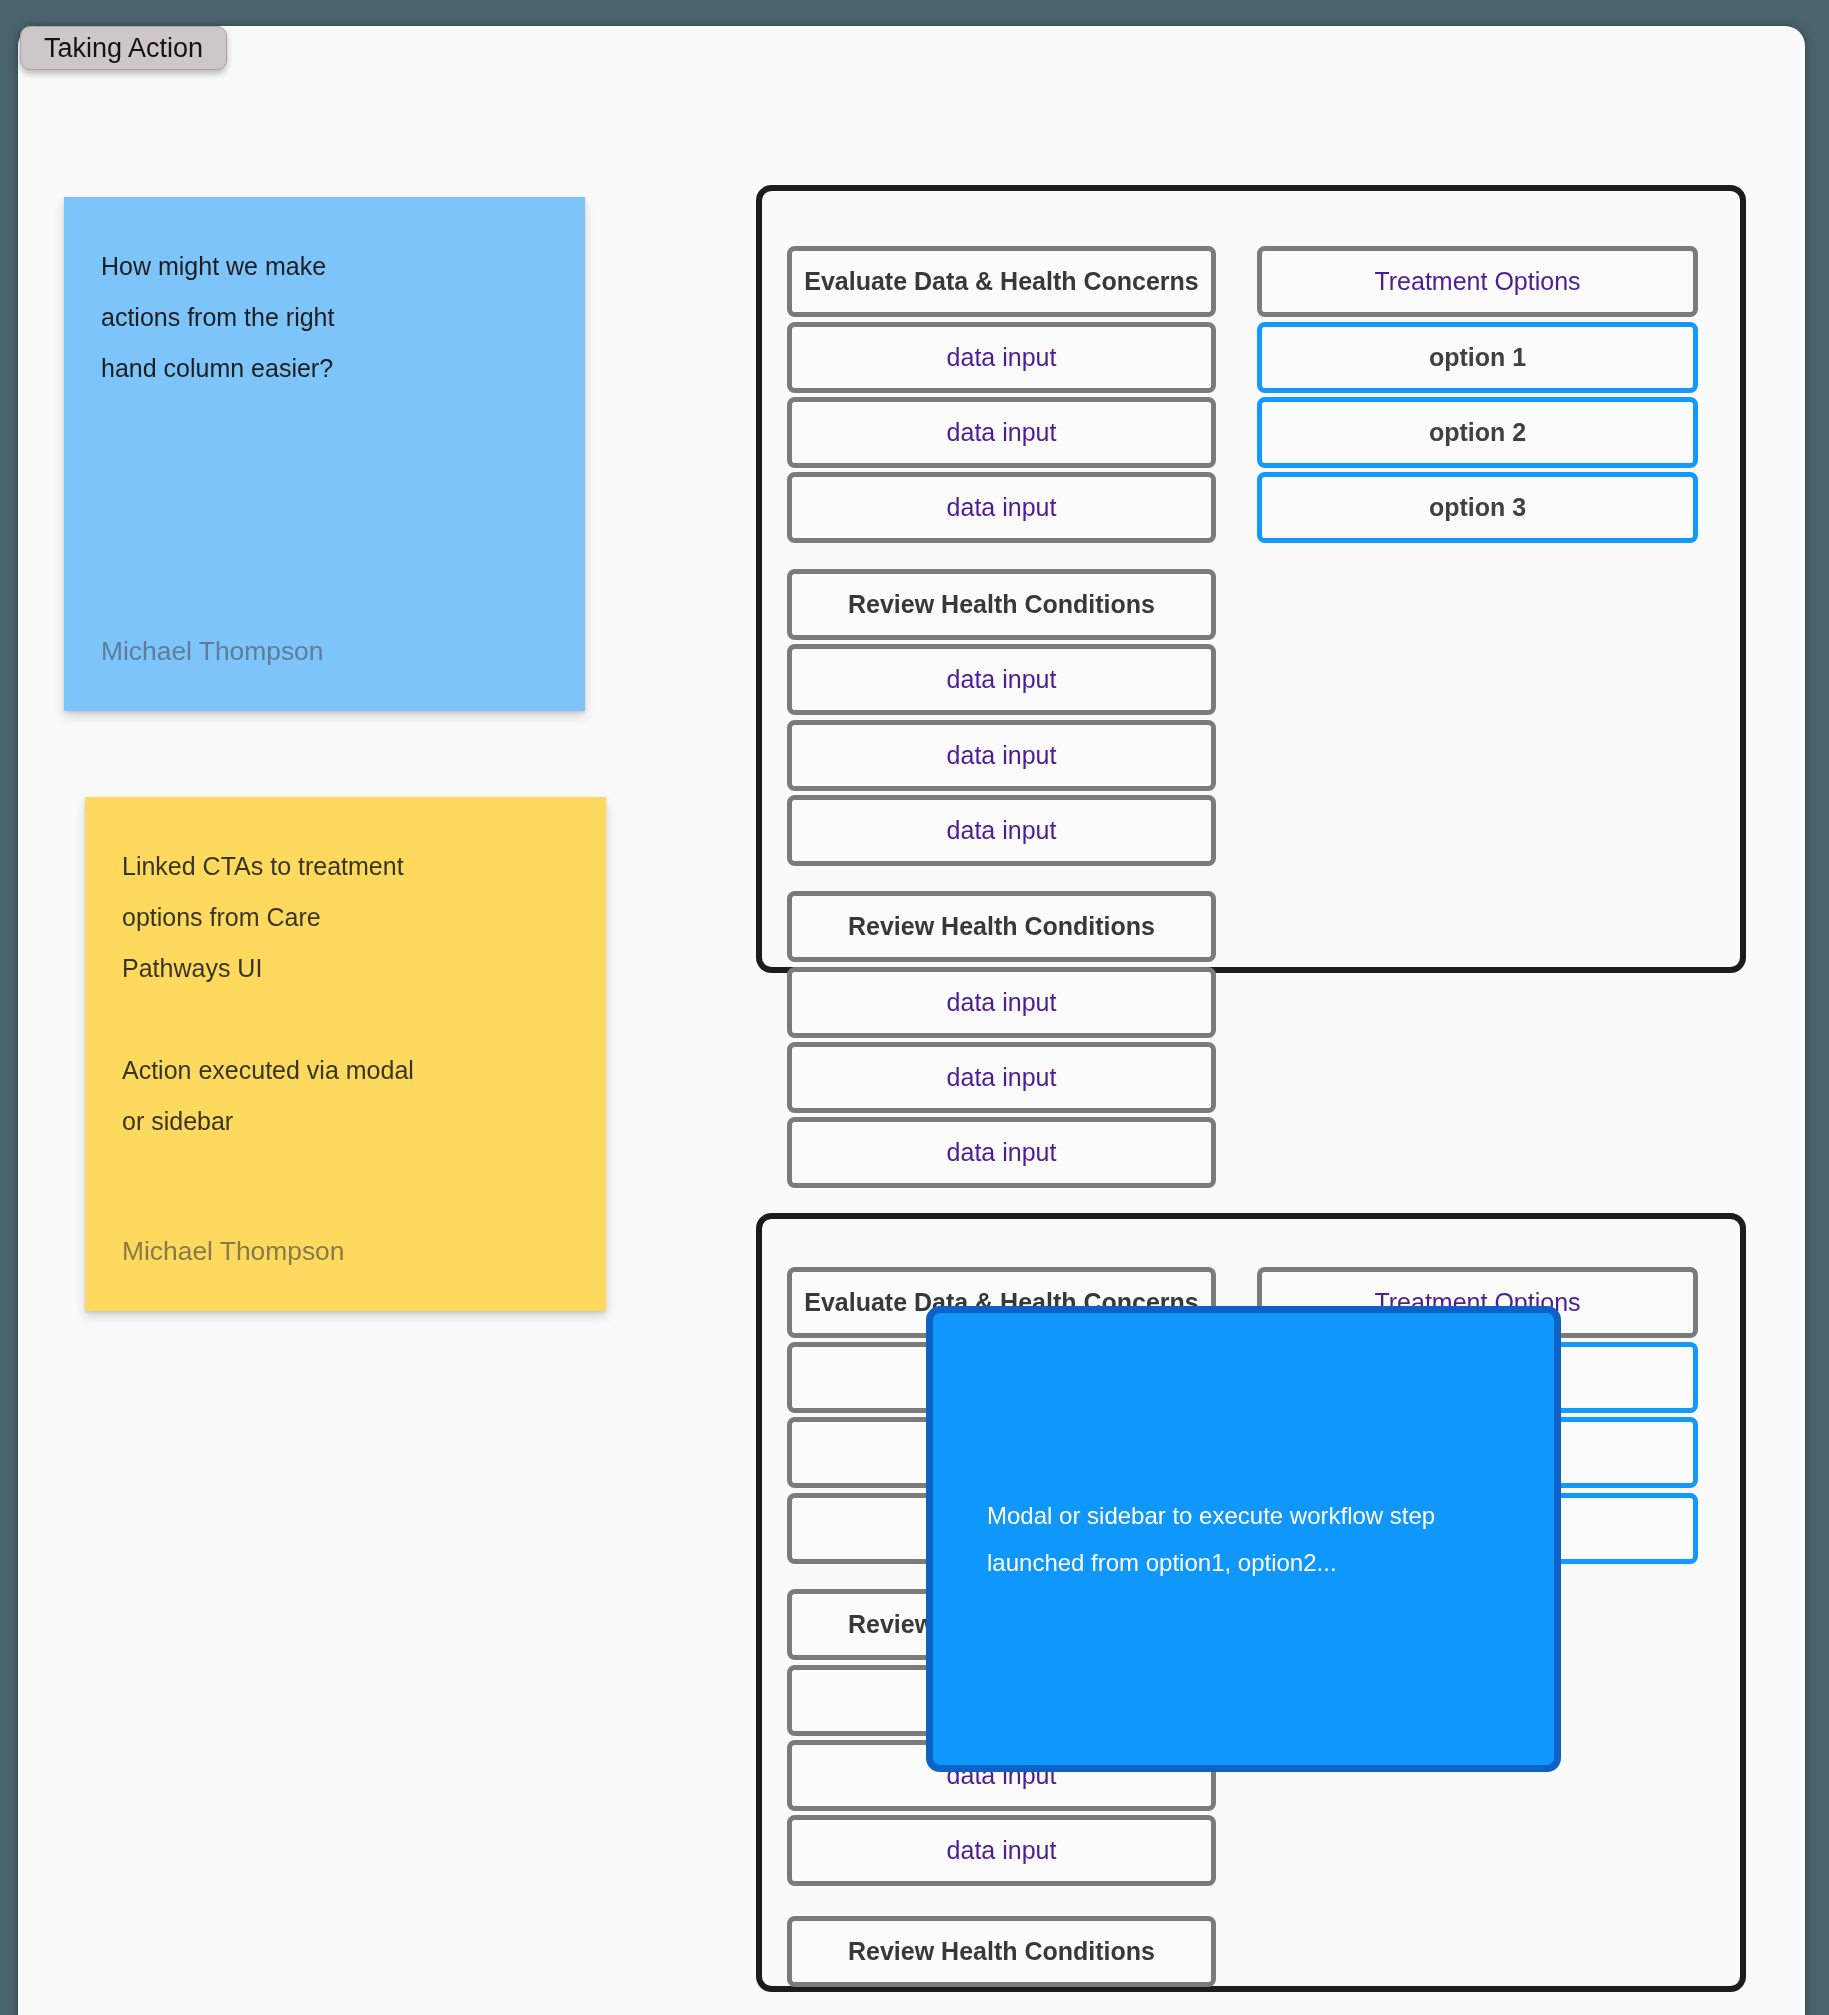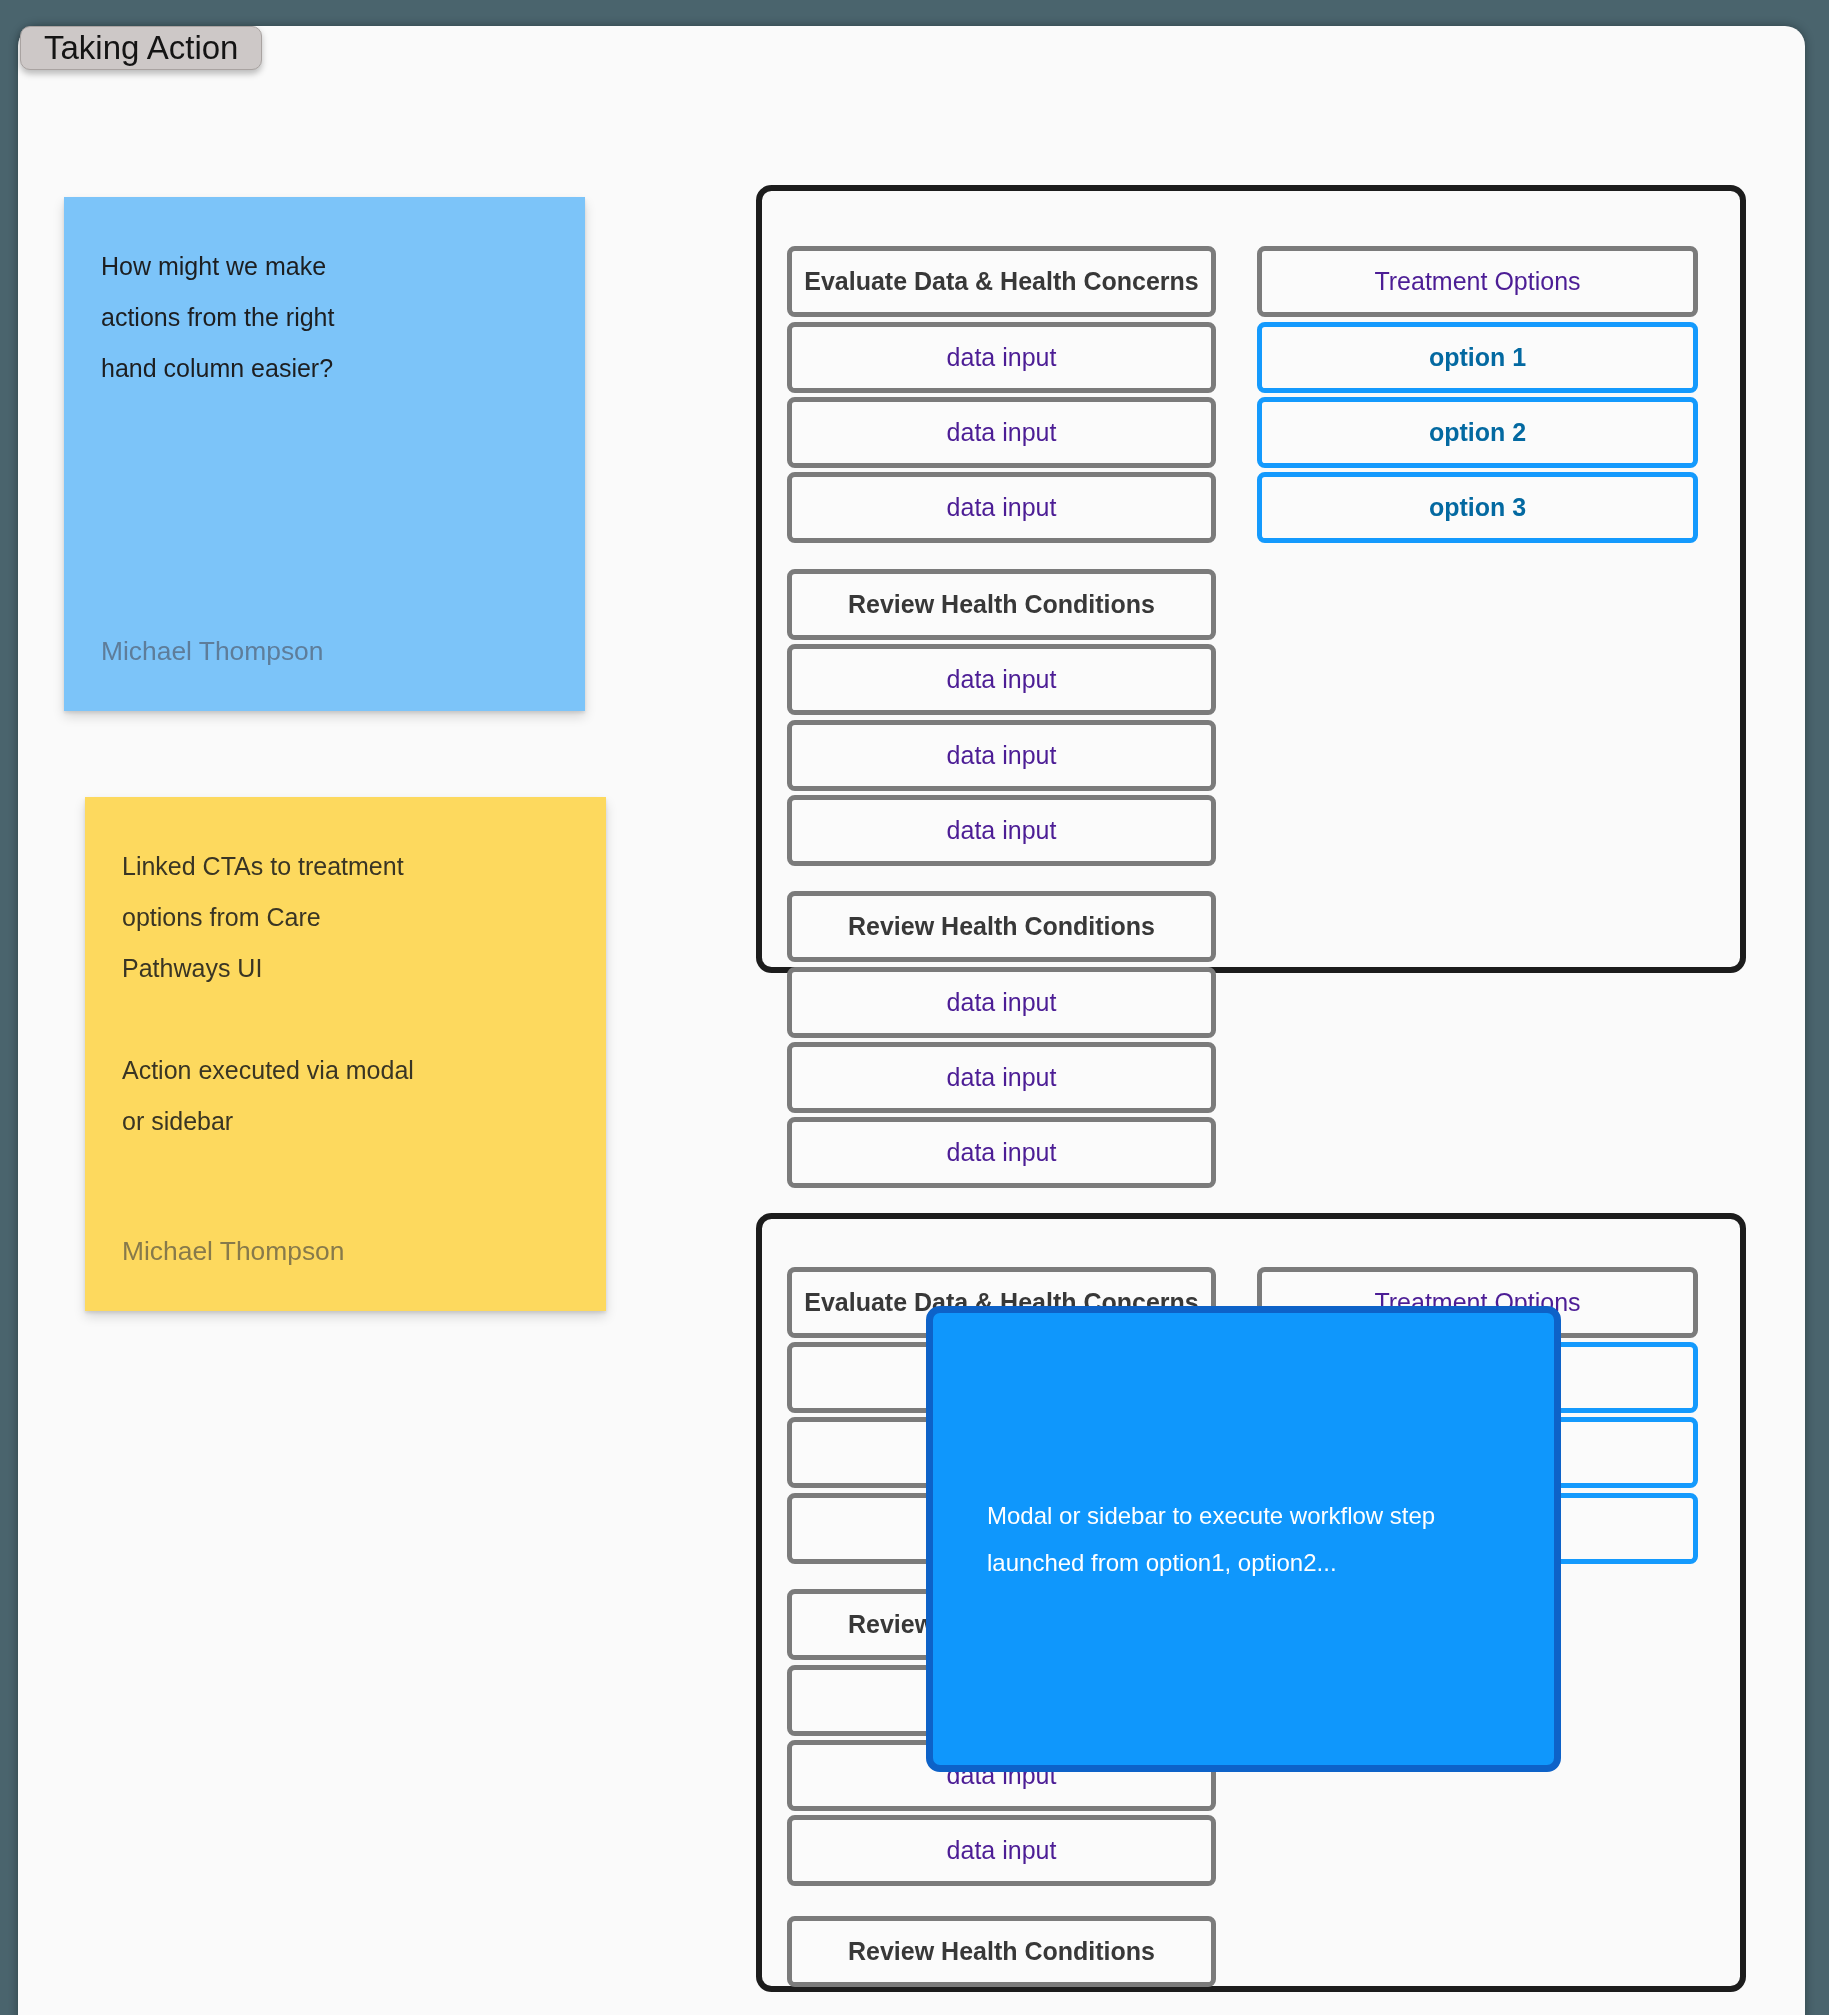--- a/index.html
+++ b/index.html
@@ -21,21 +21,21 @@
   .section-pill {
     position: absolute;
     left: 20px; top: 26.4px;
     height: 44px;
     padding: 0 23px;
     background: #cdc8c7;
     border: 1.6px solid #a9a3a1;
     border-radius: 10px;
     box-shadow: 0 3.1px 6.2px rgba(0,0,0,0.25);
     display: flex; align-items: center;
-    font-size: 33px; font-weight: 500;
+    font-size: 27px; font-weight: 500;
     color: #141414;
     box-sizing: border-box;
     z-index: 30;
   }
   .sticky {
     position: absolute;
     left: 64px;
     width: 521px; height: 514px;
     box-sizing: border-box;
     padding: 44px 37px;
@@ -77,21 +77,21 @@
     height: 71px;
     background: #fbfbfb;
     border: 5.4px solid #7b7b7b;
     border-radius: 7.8px;
     display: flex; align-items: center; justify-content: center;
     font-size: 25px; color: #4c1d95;
     text-align: center;
     z-index: 10;
   }
   .box.bold { font-weight: 700; color: #383838; }
-  .box.opt  { border-color: #149afd; font-weight: 700; color: #0369a1; }
+  .box.opt  { border-color: #149afd; font-weight: 700; color: #404040; }
   .lcol { left: 787px; width: 429px; }
   .rcol { left: 1257px; width: 441px; }
 
   .exec-modal {
     position: absolute;
     left: 926px; top: 1306px;
     width: 635px; height: 466px;
     box-sizing: border-box;
     background: #0f97fc;
     border: 7px solid #0d62c8;

